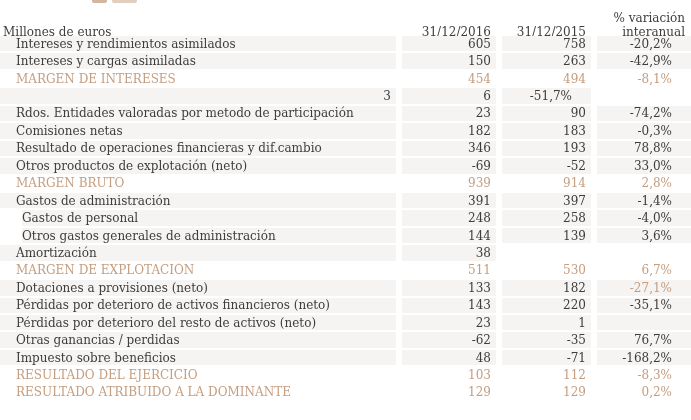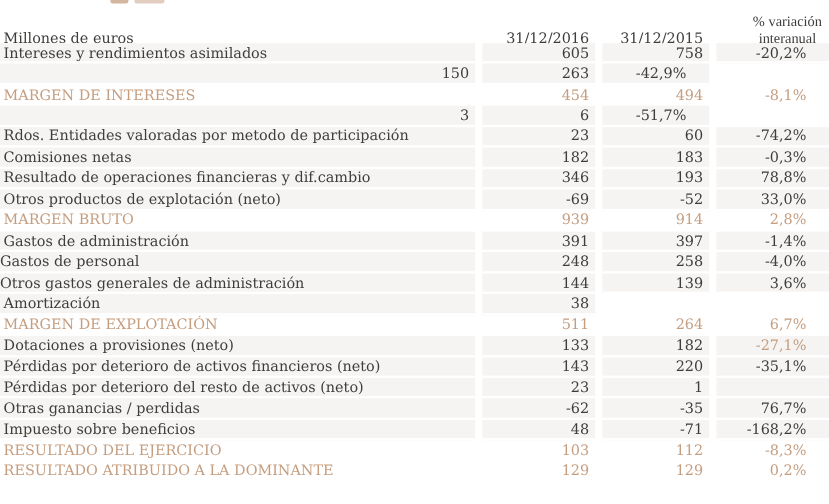--- a/index.html
+++ b/index.html
@@ -20,35 +20,35 @@
   .crop-remnant i.m1{left:92px;width:15px;opacity:.75;}
   .crop-remnant i.m2{left:112px;width:25px;opacity:.5;}
 
   .grid-row{display:grid;grid-template-columns:396px 94px 89px 94px;column-gap:6px;width:691px;}
 
   
   .thead{height:36px;align-items:end;padding-top:4px;}
   .thead .hc{display:flex;align-items:flex-end;padding-bottom:2px;font-size:12px;line-height:1.15;}
   .hc.lbl{padding-left:3px;}
   .hc.num{justify-content:flex-end;text-align:right;padding-right:5px;margin-top:22px;}
-  .hc.pct{justify-content:flex-end;text-align:center;padding-right:6px;font-family:Liberation Serif, serif;}
+  .hc.pct{justify-content:flex-end;text-align:right;padding-right:6px;}
 
   
   .trow{height:17.45px;}
   .trow .cell{
     background:var(--band);
     border-bottom:2px solid #fff;
     font-size:12px;
     display:flex;align-items:center;
     white-space:nowrap;overflow:hidden;
   }
-  .cell.lbl{padding-left:3px;}
+  .cell.lbl{padding-left:16px;}
   .cell.num{justify-content:flex-end;padding-right:5px;}
   .cell.pct{justify-content:flex-end;padding-right:19px;}
-  .trow.indent .cell.lbl{padding-left:0;}
+  .trow.indent .cell.lbl{padding-left:0;margin-left:22px;}
   .trow.hl .cell{background:transparent;color:var(--accent);}
   .trow.pct-accent .cell.pct{color:var(--accent);}
 </style>
 </head>
 <body>
 
 <div class="sheet">
 
   <div class="crop-remnant">
     <i class="m1"></i>
@@ -68,39 +68,40 @@
   </div>
 
   <div id="tbody">
       <div class="grid-row trow">
       <div class="cell lbl">Intereses y rendimientos asimilados</div>
       <div class="cell num">605</div>
       <div class="cell num">758</div>
       <div class="cell pct">-20,2%</div>
     </div>
       <div class="grid-row trow">
+      <div class="cell lbl">Intereses y cargas asimiladas</div>
       <div class="cell num">150</div>
       <div class="cell num">263</div>
       <div class="cell pct">-42,9%</div>
     </div>
       <div class="grid-row trow hl">
       <div class="cell lbl">MARGEN DE INTERESES</div>
       <div class="cell num">454</div>
       <div class="cell num">494</div>
       <div class="cell pct">-8,1%</div>
     </div>
       <div class="grid-row trow">
       <div class="cell num">3</div>
       <div class="cell num">6</div>
       <div class="cell pct">-51,7%</div>
     </div>
       <div class="grid-row trow">
       <div class="cell lbl">Rdos. Entidades valoradas por metodo de participación</div>
       <div class="cell num">23</div>
-      <div class="cell num">60</div>
+      <div class="cell num">90</div>
       <div class="cell pct">-74,2%</div>
     </div>
       <div class="grid-row trow">
       <div class="cell lbl">Comisiones netas</div>
       <div class="cell num">182</div>
       <div class="cell num">183</div>
       <div class="cell pct">-0,3%</div>
     </div>
       <div class="grid-row trow">
       <div class="cell lbl">Resultado de operaciones financieras y dif.cambio</div>
@@ -138,21 +139,21 @@
       <div class="cell num">139</div>
       <div class="cell pct">3,6%</div>
     </div>
       <div class="grid-row trow">
       <div class="cell lbl">Amortización</div>
       <div class="cell num">38</div>
     </div>
       <div class="grid-row trow hl">
       <div class="cell lbl">MARGEN DE EXPLOTACIÓN</div>
       <div class="cell num">511</div>
-      <div class="cell num">264</div>
+      <div class="cell num">530</div>
       <div class="cell pct">6,7%</div>
     </div>
       <div class="grid-row trow pct-accent">
       <div class="cell lbl">Dotaciones a provisiones (neto)</div>
       <div class="cell num">133</div>
       <div class="cell num">182</div>
       <div class="cell pct">-27,1%</div>
     </div>
       <div class="grid-row trow">
       <div class="cell lbl">Pérdidas por deterioro de activos financieros (neto)</div>

